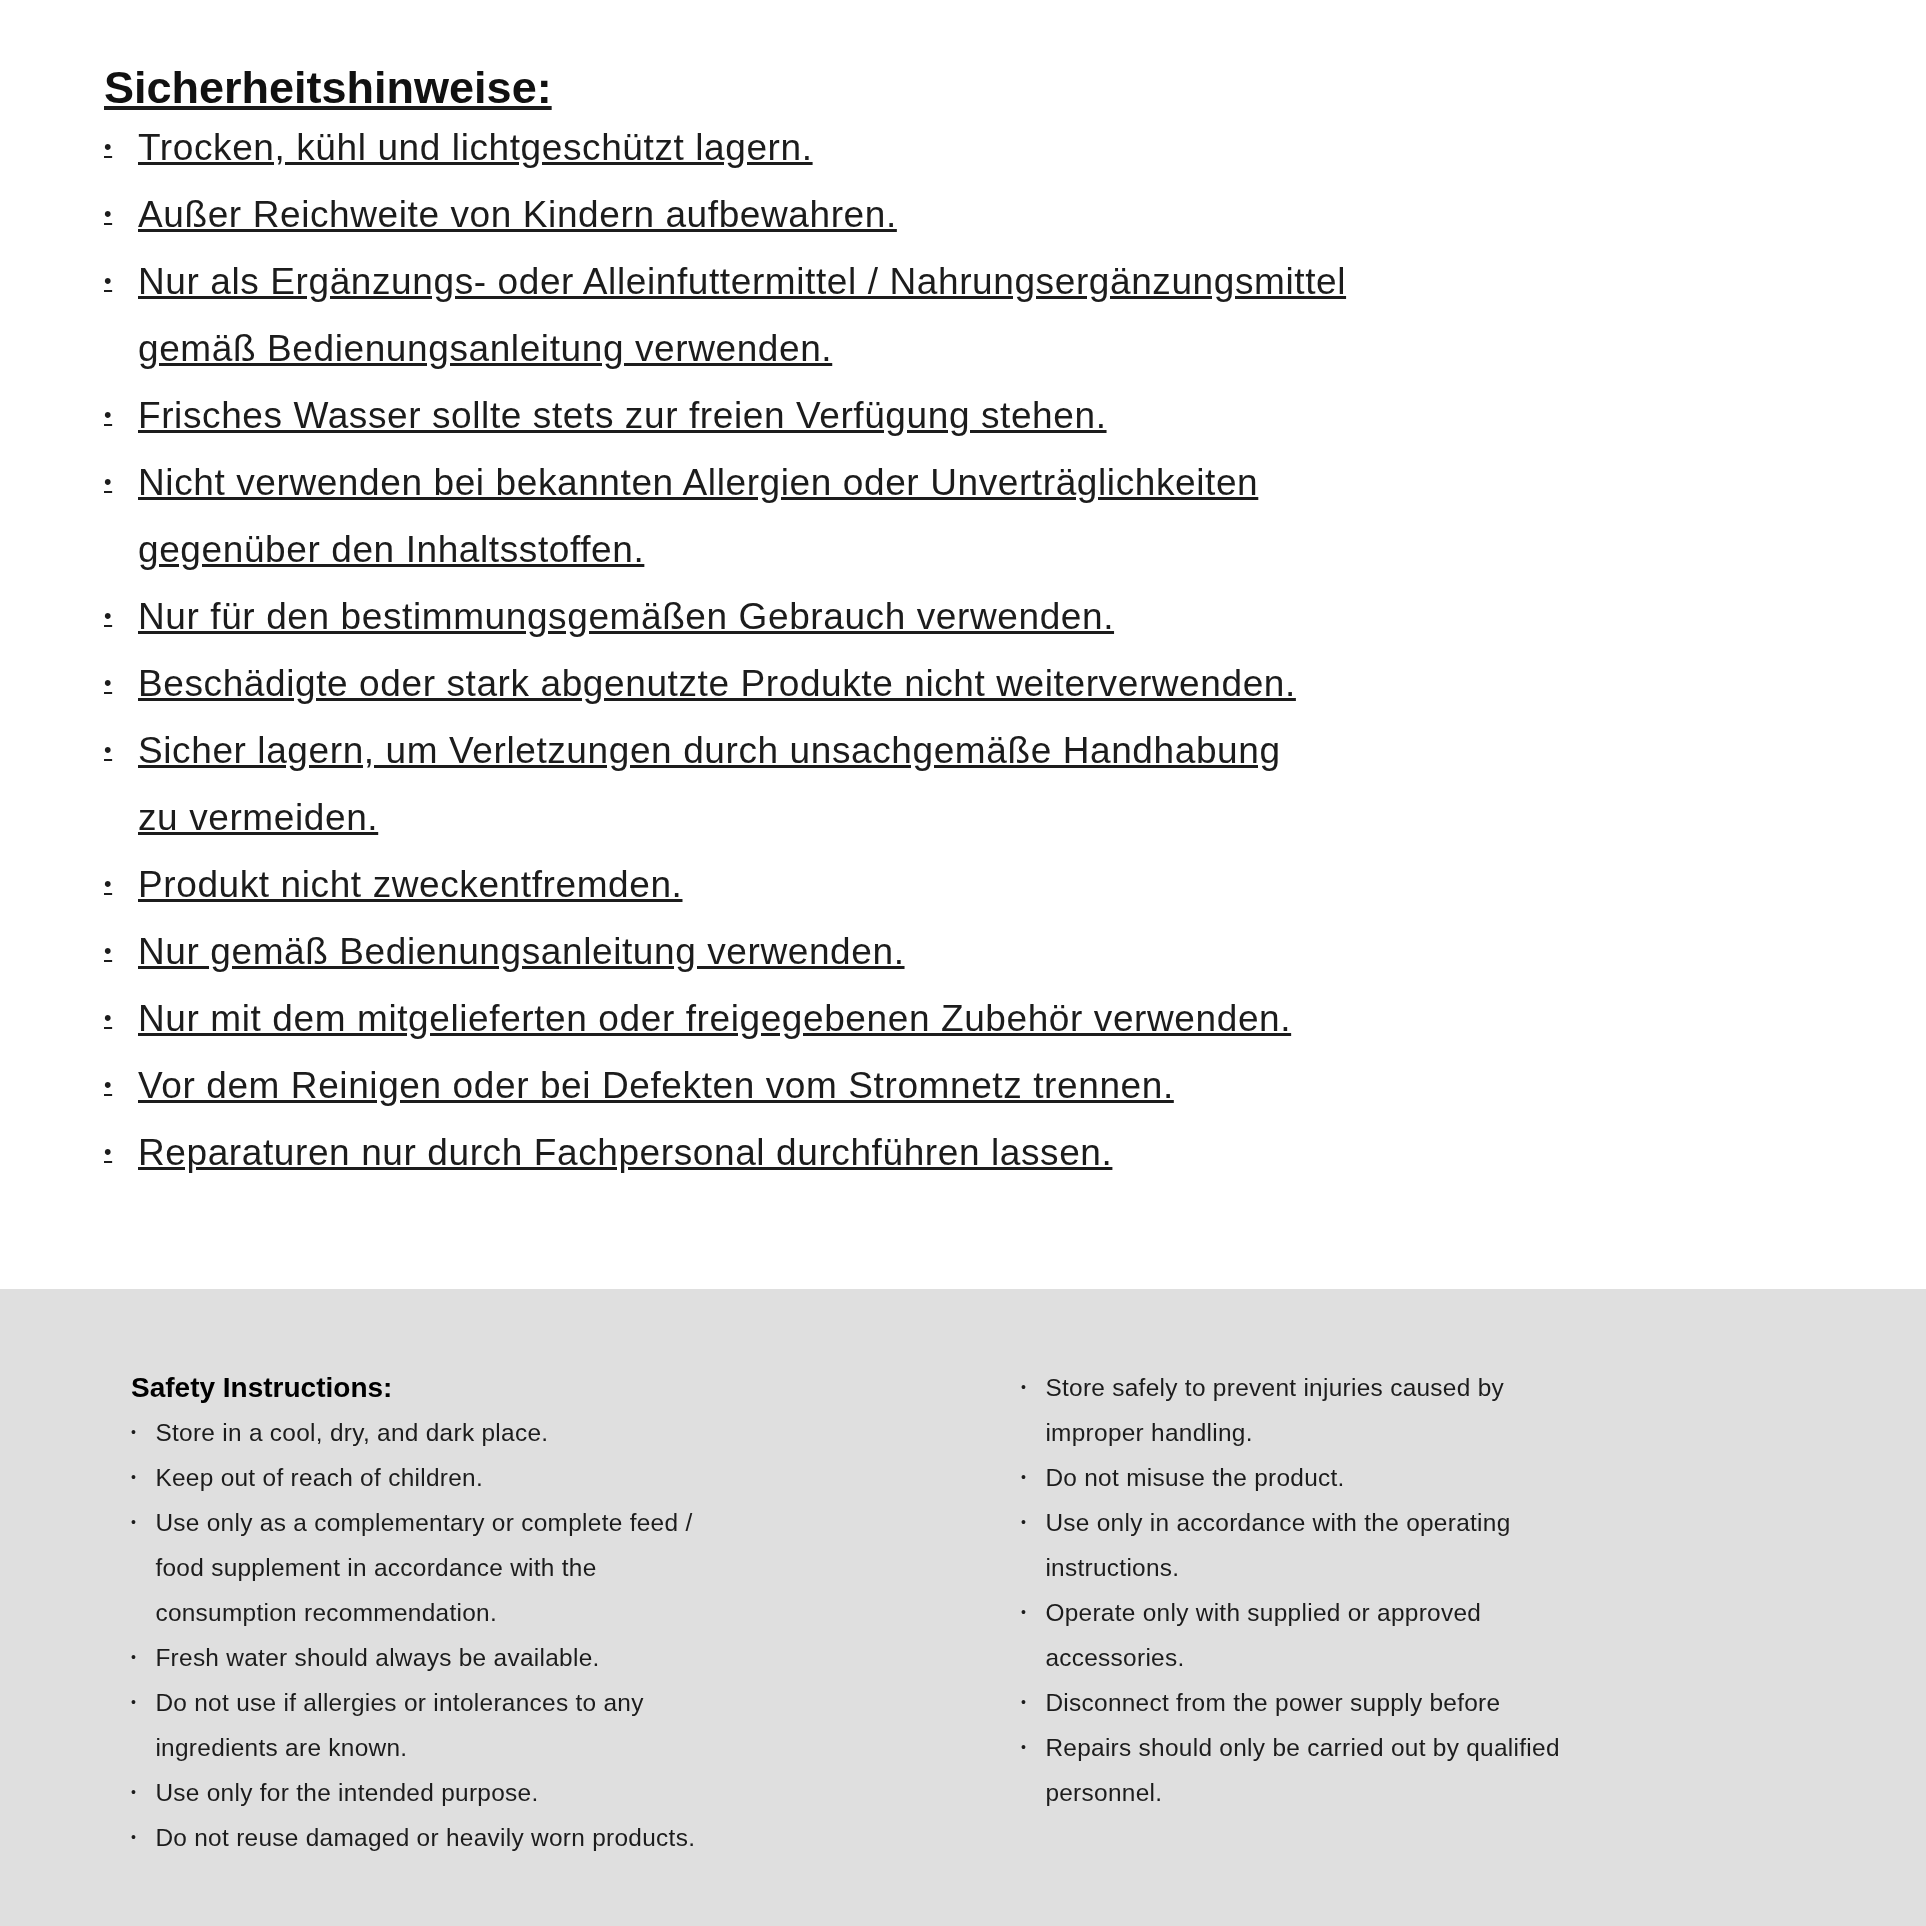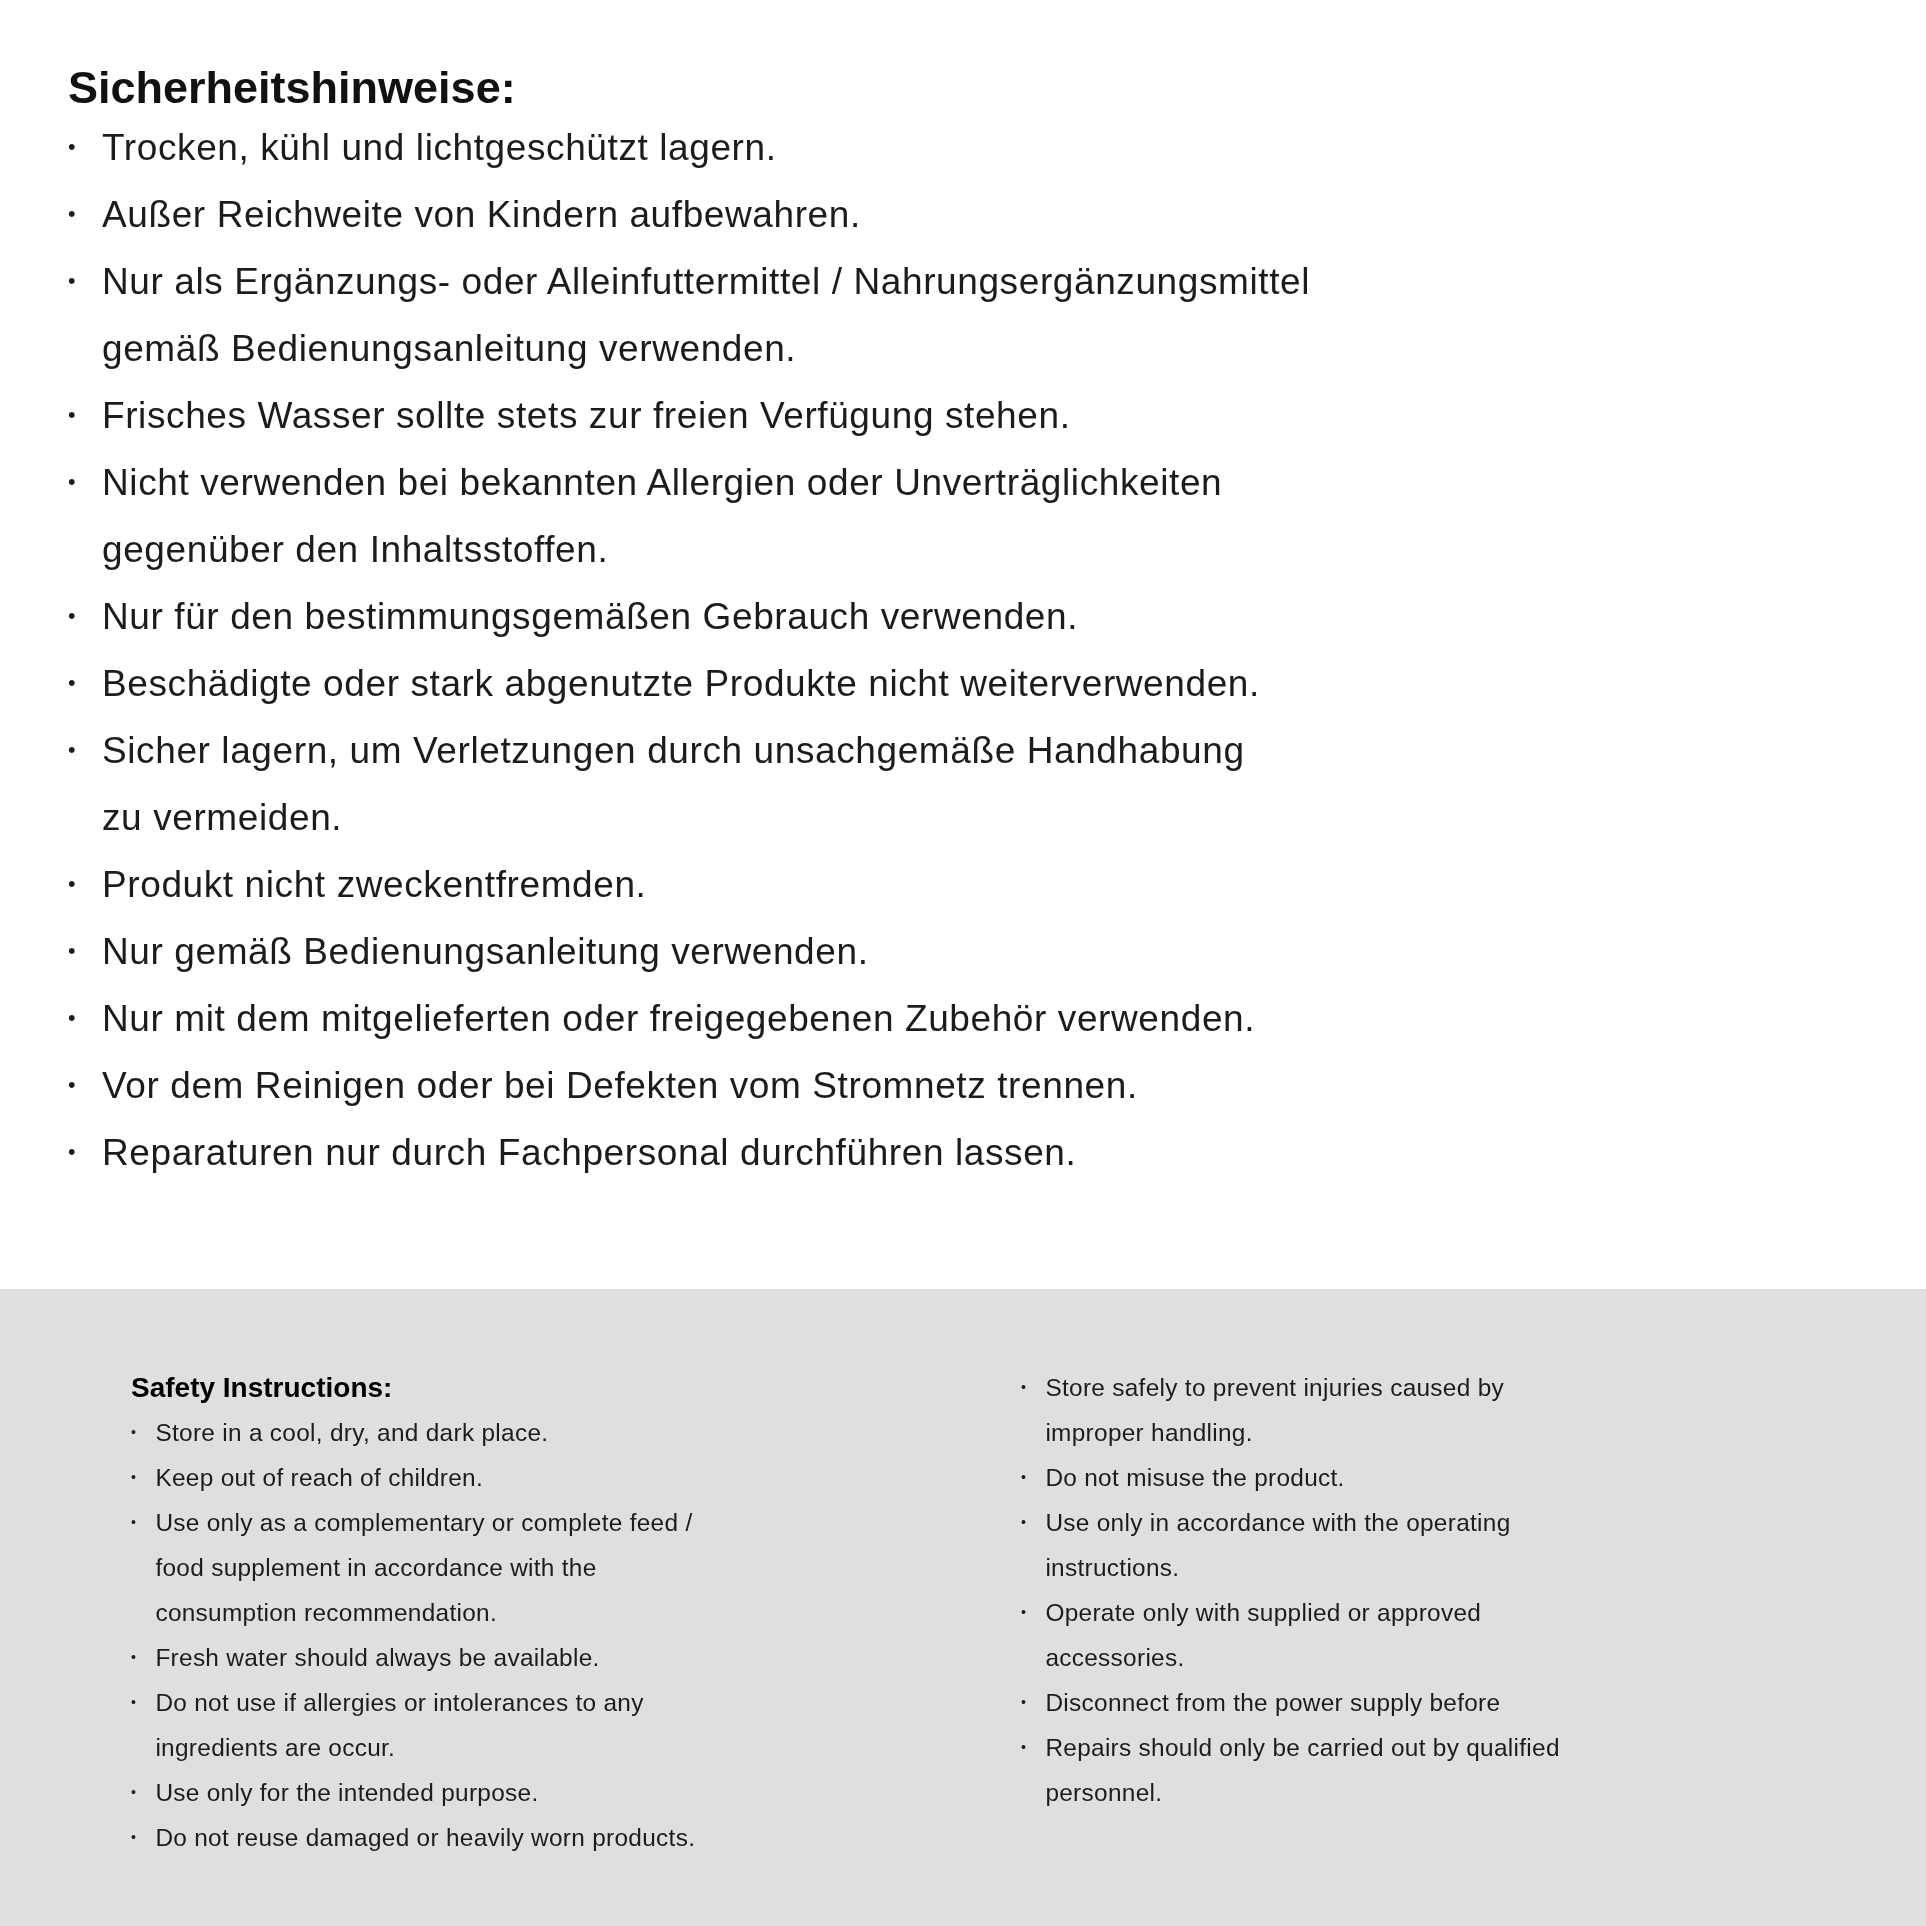--- a/index.html
+++ b/index.html
@@ -16,21 +16,21 @@
     color:var(--ink);
     overflow:hidden;
   }
   .section{position:absolute;}
 
   
   #german-section{
     left:0; top:0; width:1926px; height:1289px;
     padding:0; box-sizing:border-box;
   }
-  .de-inner{padding:62px 77px 0 68px;}
+  .de-inner{padding:62px 77px 0 104px;text-decoration:underline;}
   .de-heading{
     font-size:45px;
     font-weight:700;
     letter-spacing:0;
     margin:0;
     color:#111;
     font-stretch:condensed;
   }
   ul.blist{list-style:none;margin:0;padding:0;}
   .de-list{
@@ -197,21 +197,21 @@
       <li class="item">
         <span class="marker">•</span>
         <span class="lines">
             <span class="ln">Fresh water should always be available.</span>
           </span>
       </li>
       <li class="item">
         <span class="marker">•</span>
         <span class="lines">
             <span class="ln">Do not use if allergies or intolerances to any</span>
-            <span class="ln">ingredients are occur.</span>
+            <span class="ln">ingredients are known.</span>
           </span>
       </li>
       <li class="item">
         <span class="marker">•</span>
         <span class="lines">
             <span class="ln">Use only for the intended purpose.</span>
           </span>
       </li>
       <li class="item">
         <span class="marker">•</span>

